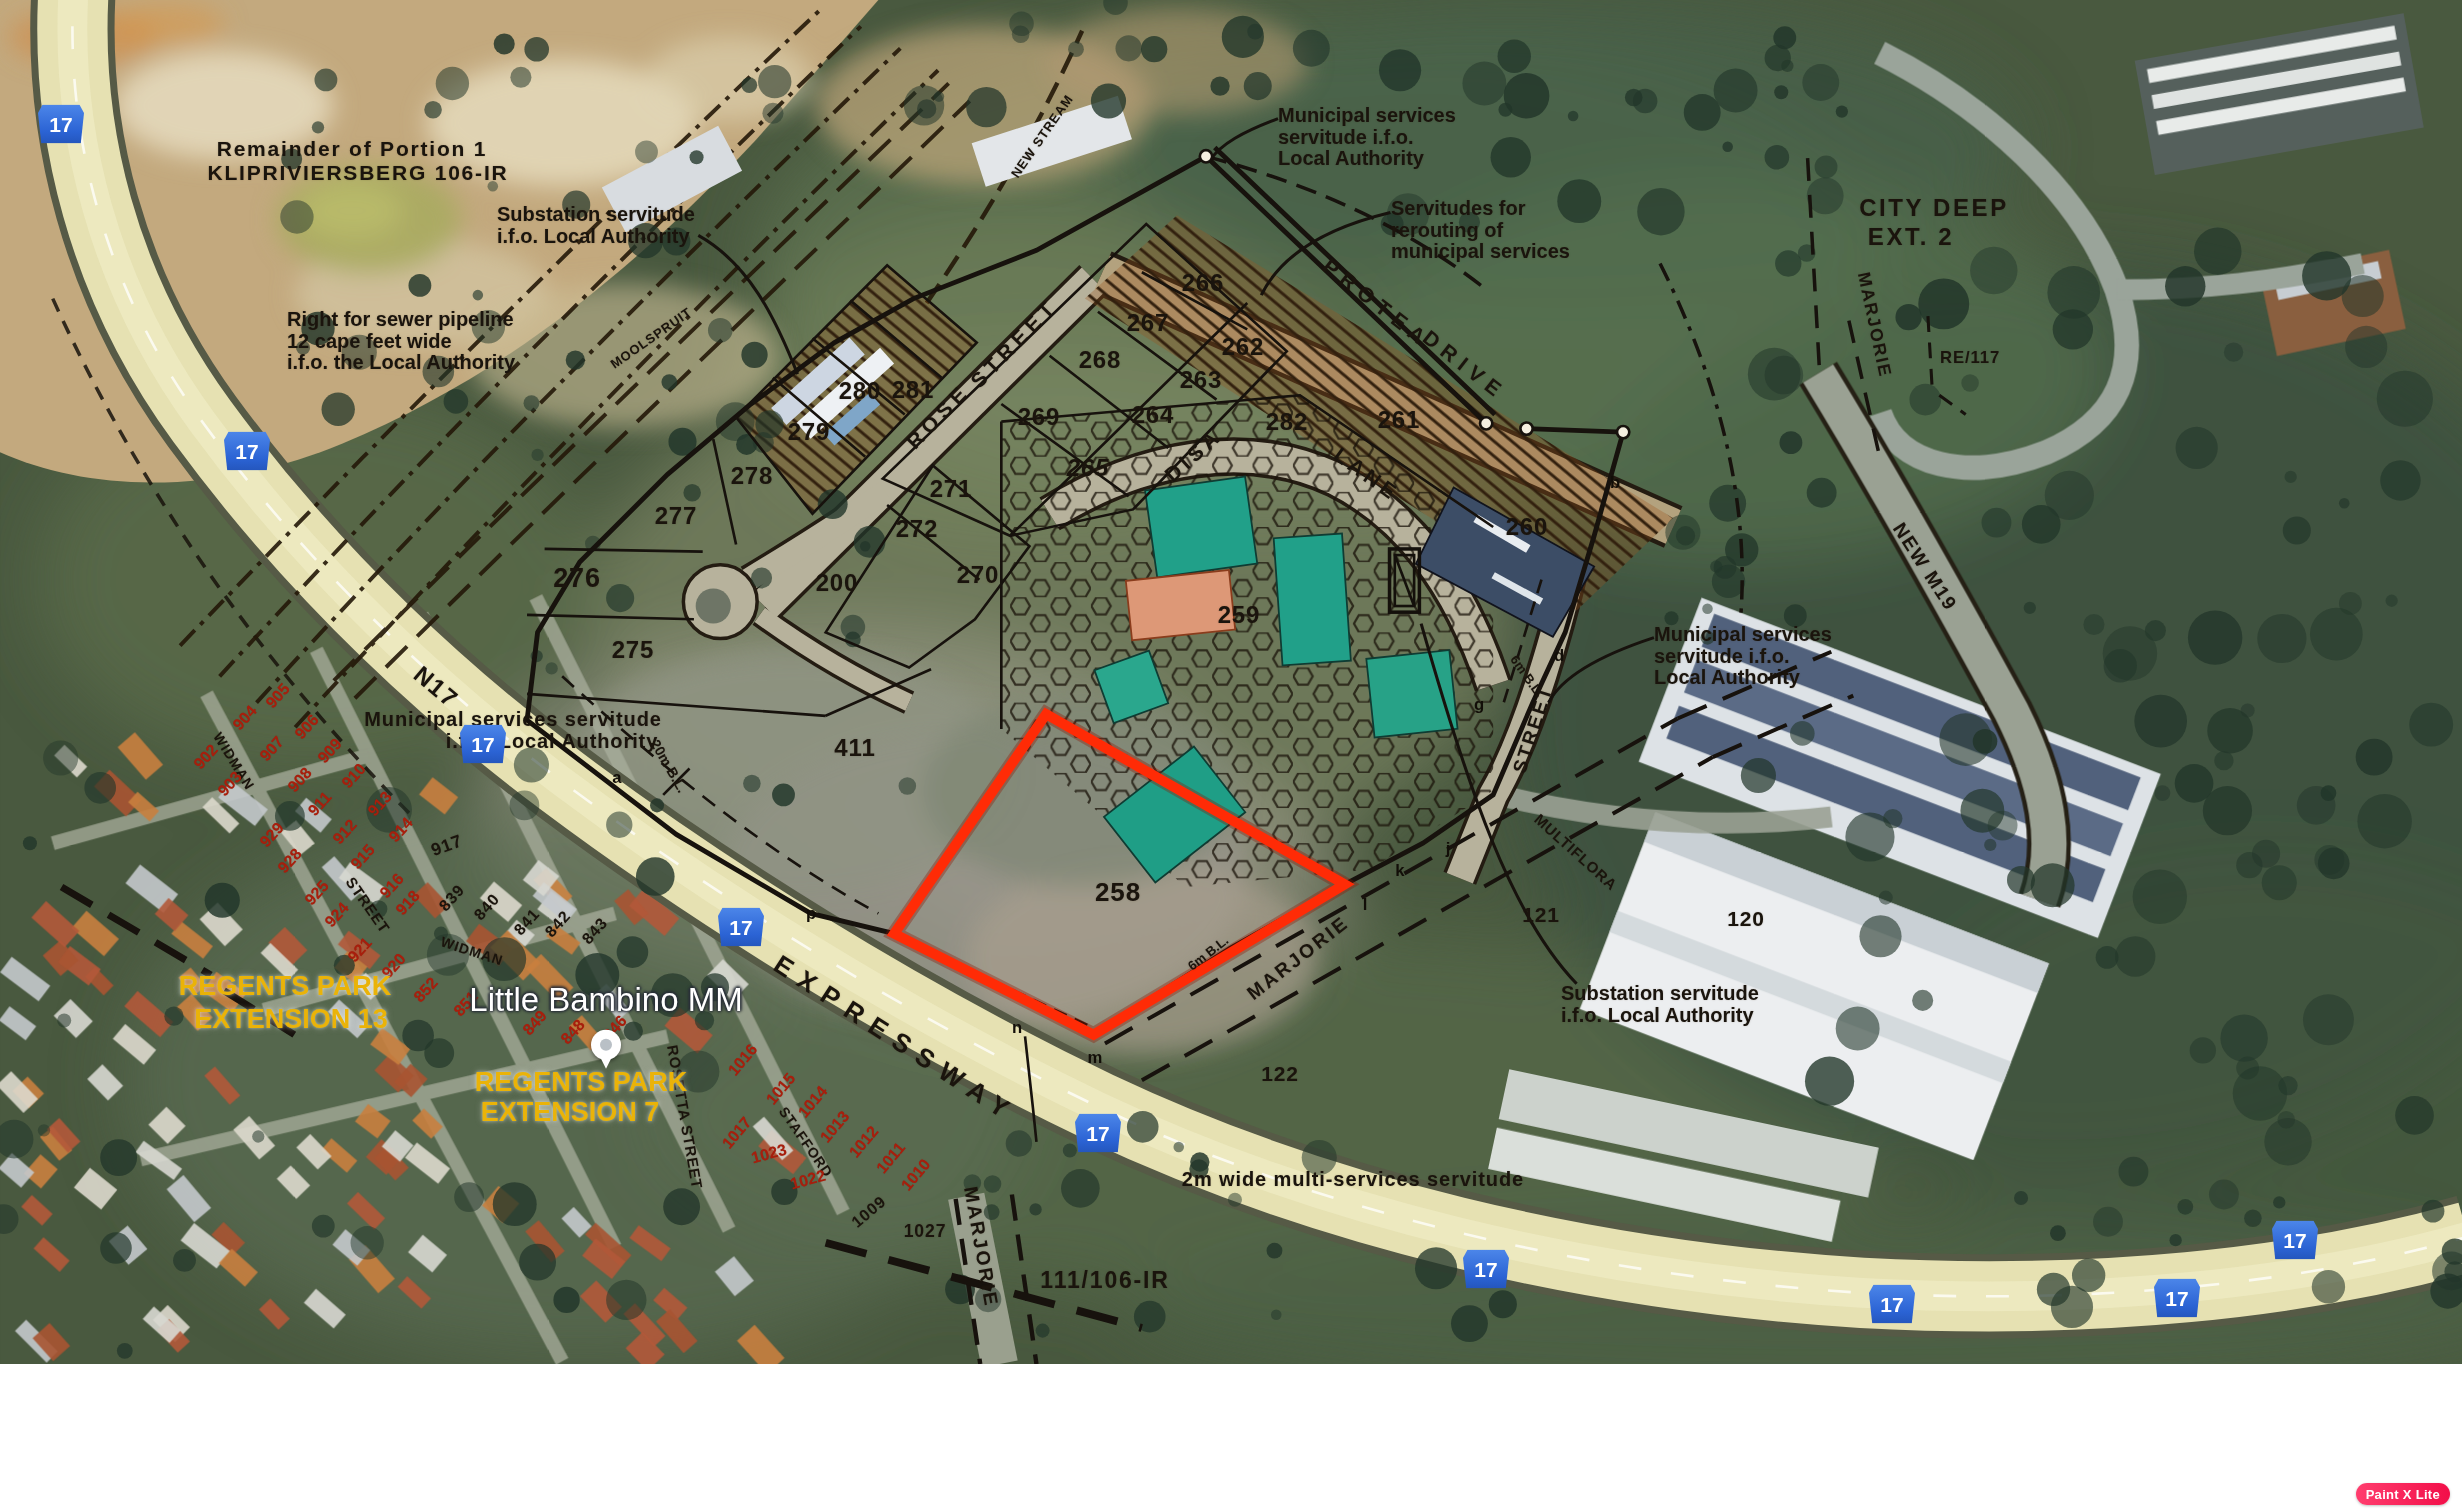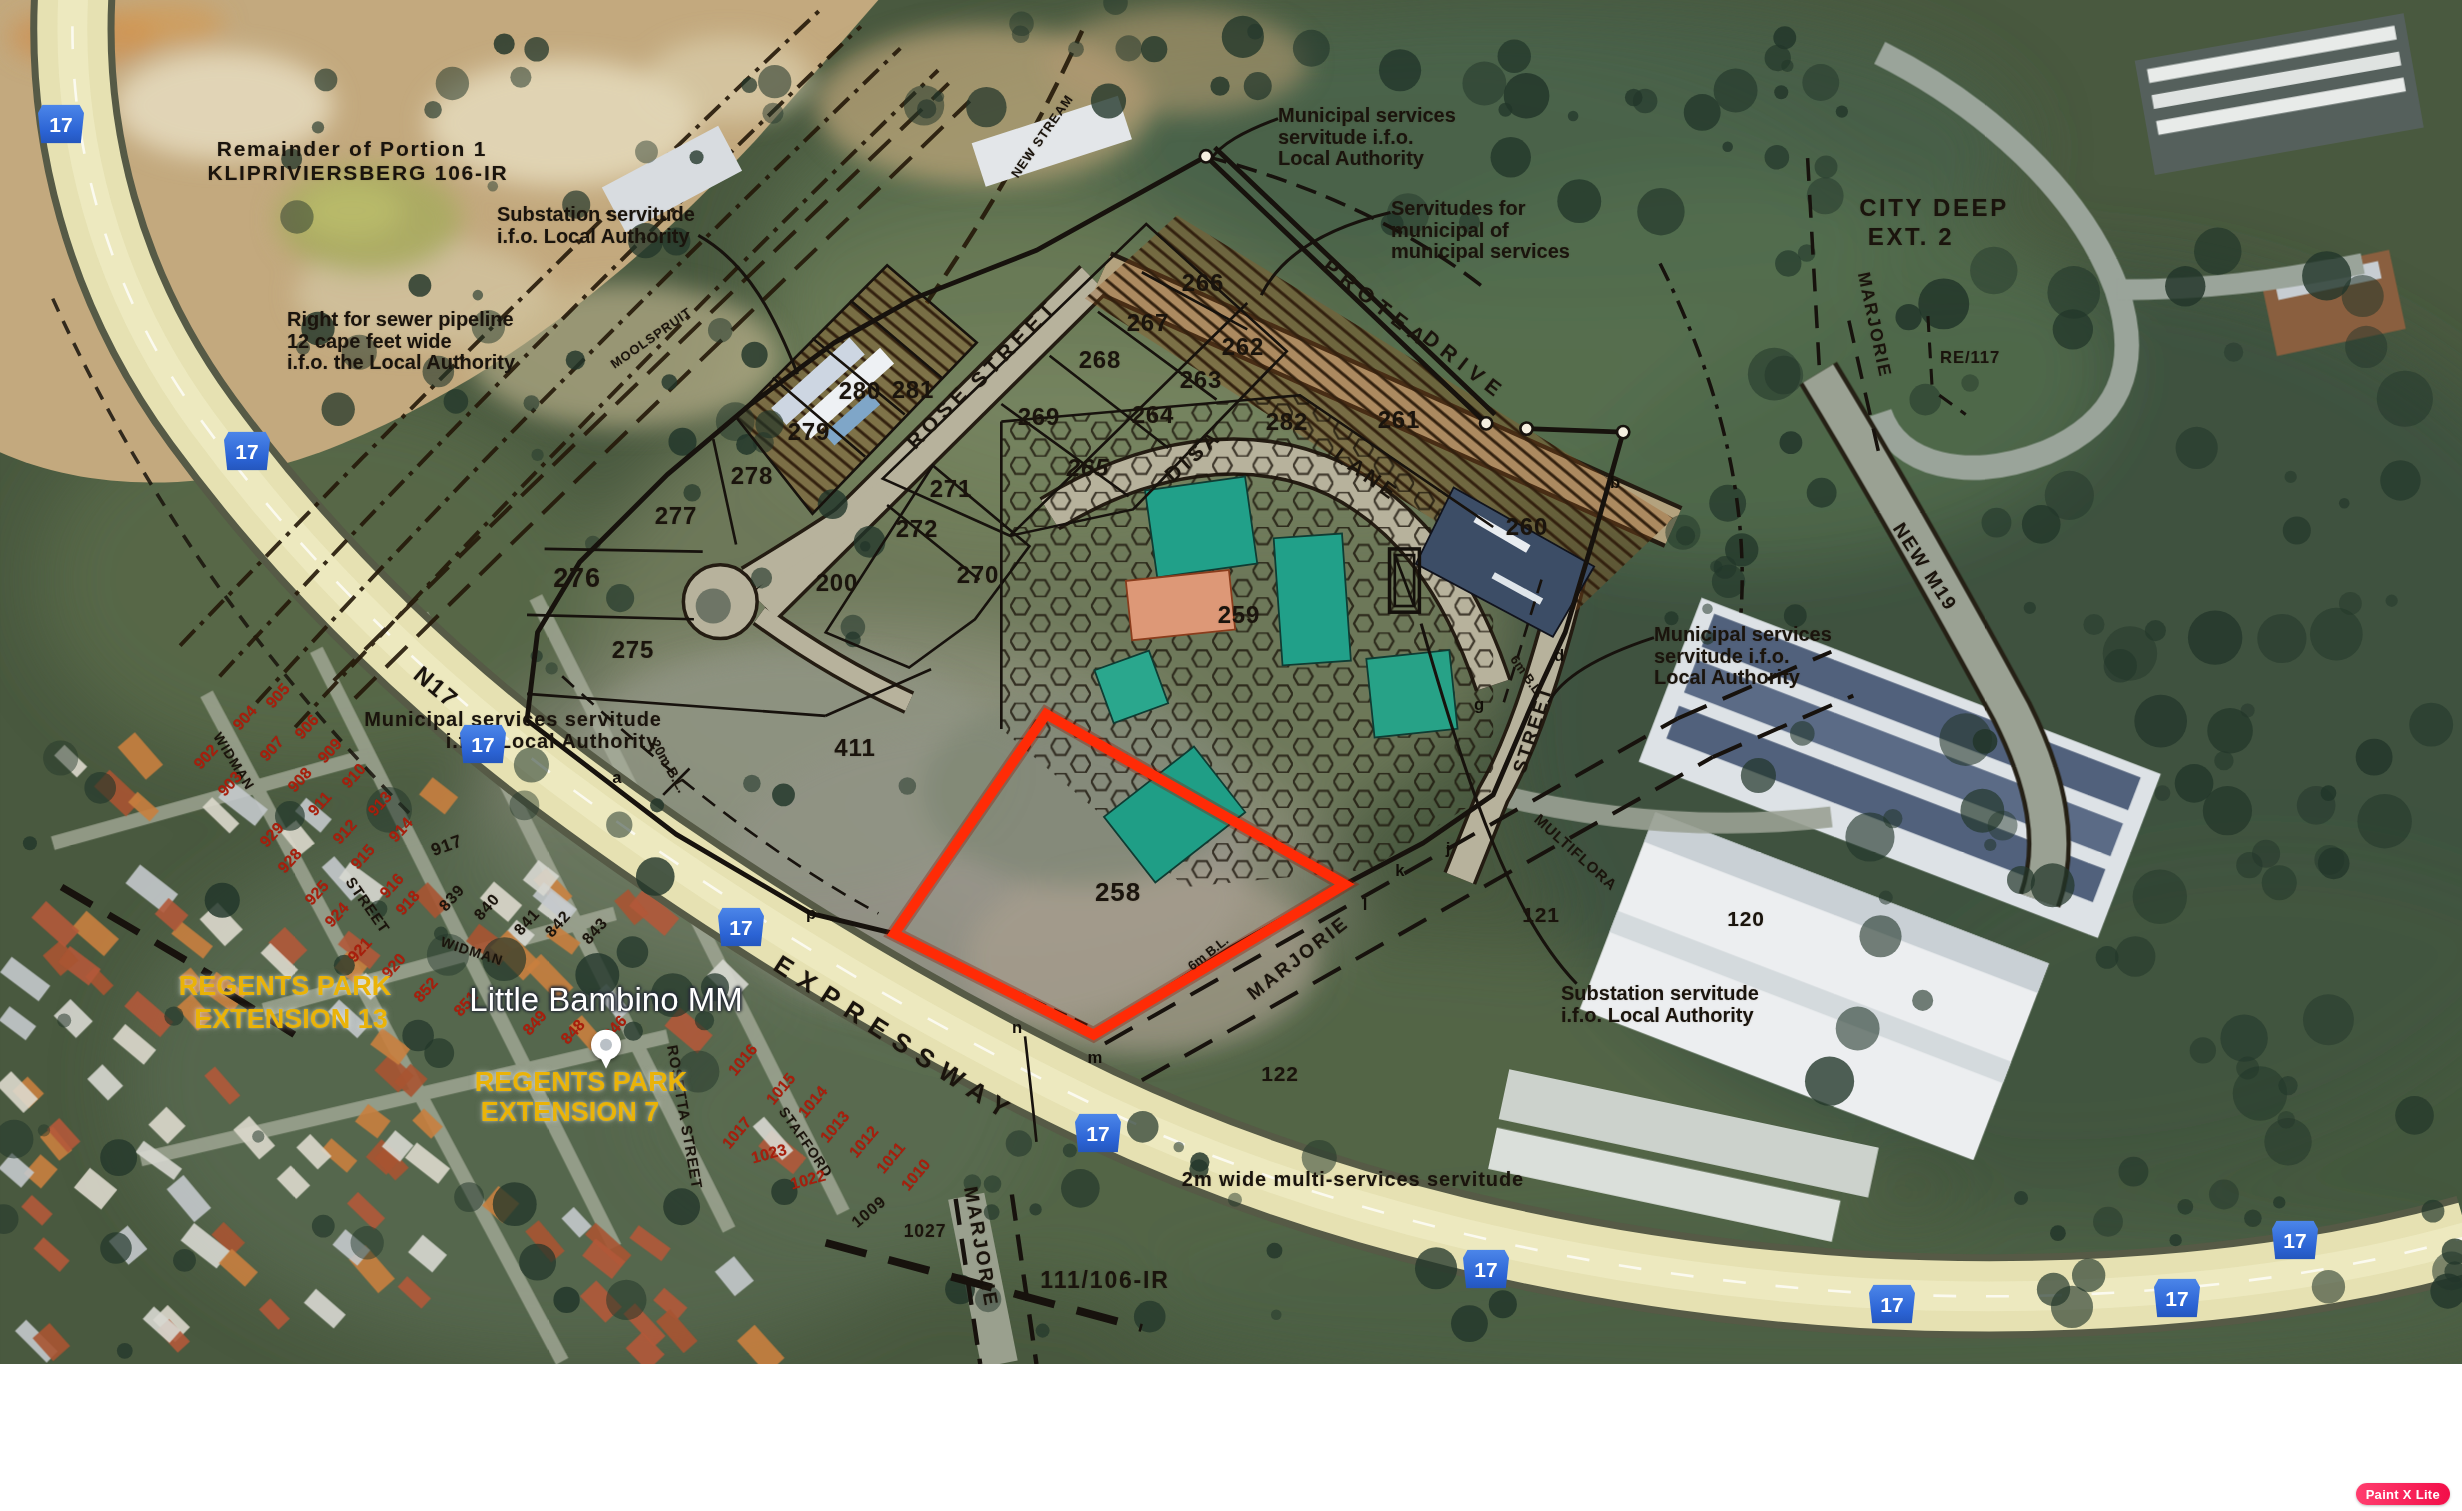--- a/index.html
+++ b/index.html
@@ -772,21 +772,21 @@
           <div>12 cape feet wide</div>
           <div>i.f.o. the Local Authority</div>
         </div>
         <div class="ann" style="left: 1278px; top: 105px; font-size: 20px;">
           <div>Municipal services</div>
           <div>servitude i.f.o.</div>
           <div>Local Authority</div>
         </div>
         <div class="ann" style="left: 1391px; top: 198px; font-size: 20px;">
           <div>Servitudes for</div>
-          <div>municipal of</div>
+          <div>rerouting of</div>
           <div>municipal services</div>
         </div>
         <div class="ann" style="left: 1654px; top: 624px; font-size: 20px;">
           <div>Municipal services</div>
           <div>servitude i.f.o.</div>
           <div>Local Authority</div>
         </div>
         <div class="ann" style="left: 1561px; top: 983px; font-size: 20px;">
           <div>Substation servitude</div>
           <div>i.f.o. Local Authority</div>

